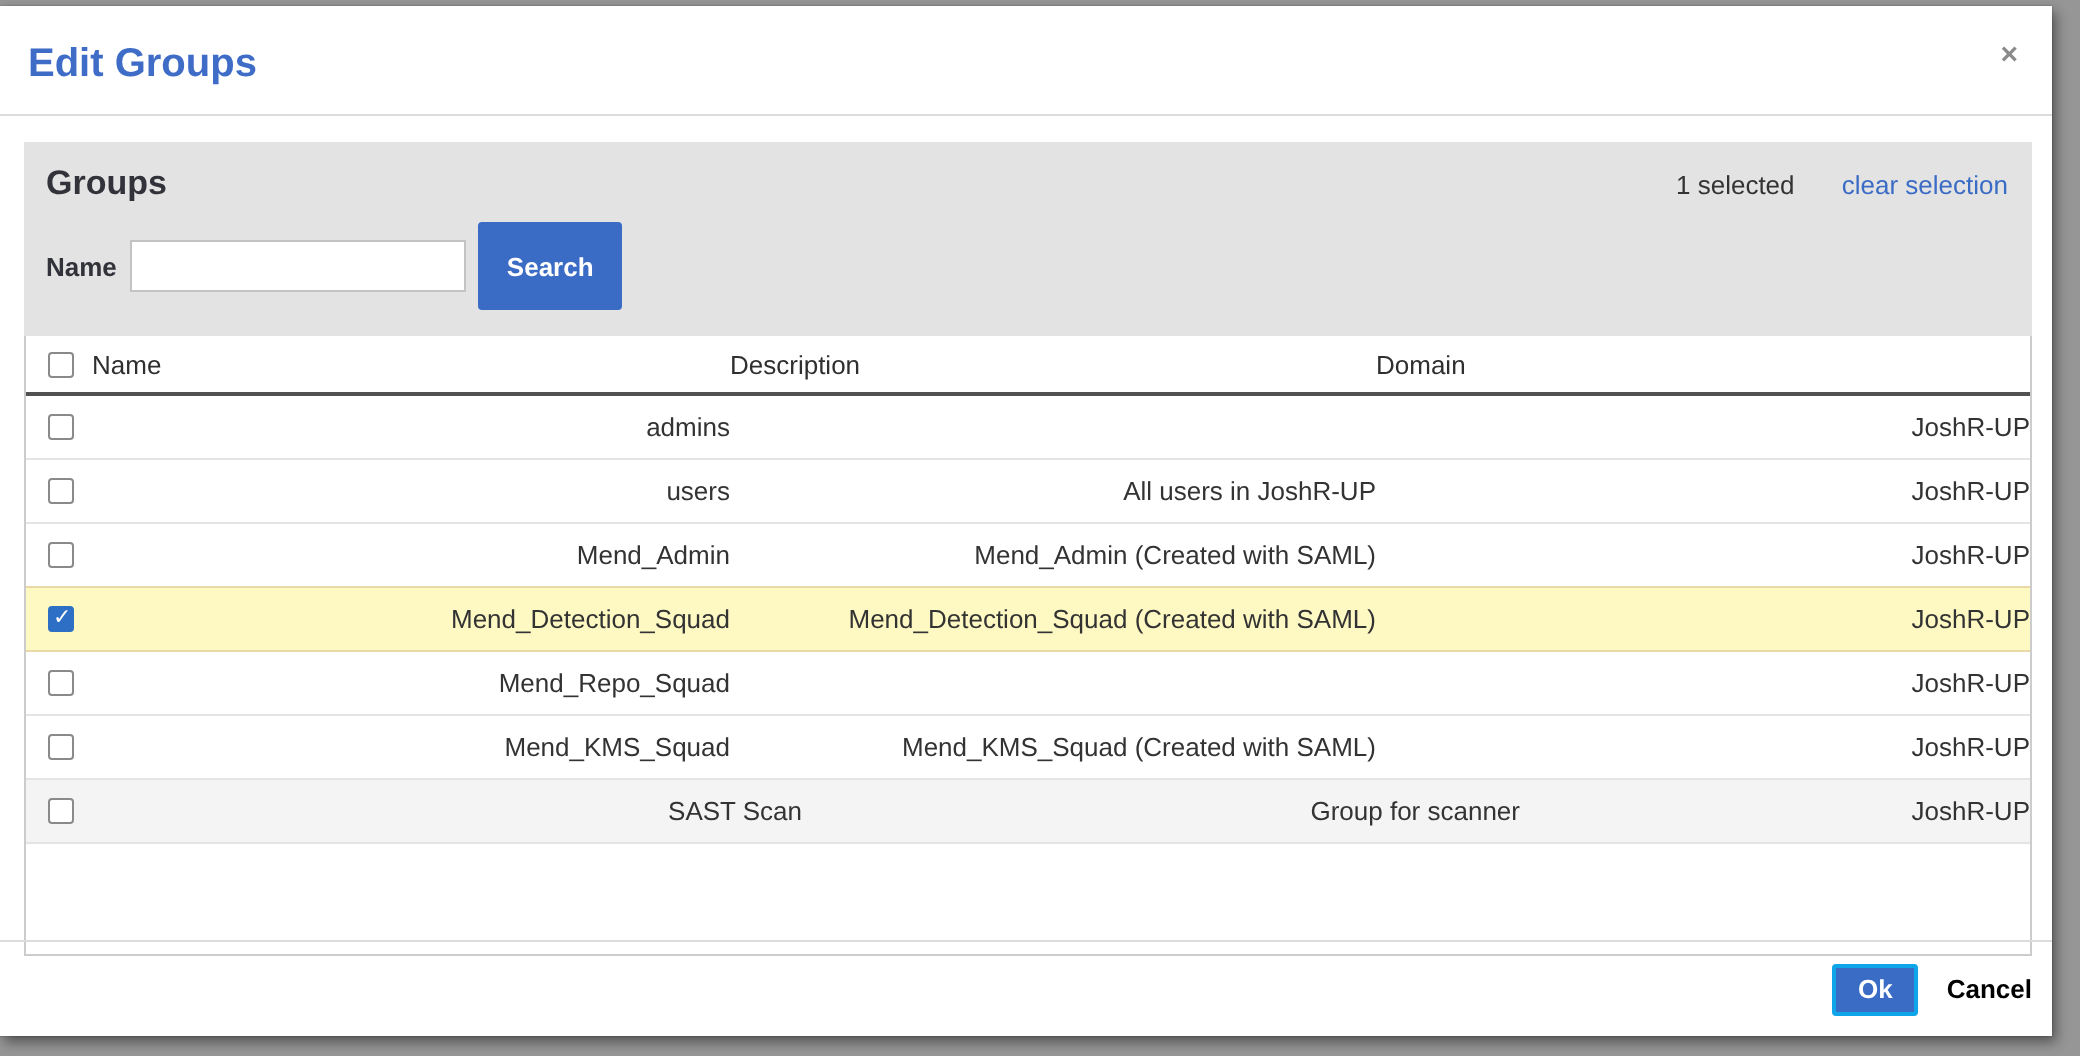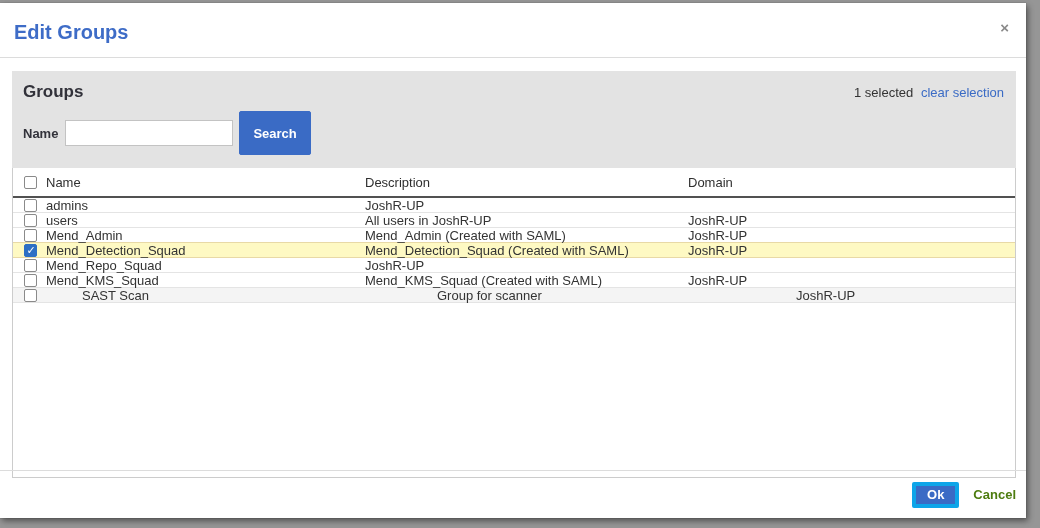--- a/index.html
+++ b/index.html
@@ -51,21 +51,21 @@
   }
   .panel-heading {
     font-size: 17px;
     font-weight: 600;
     color: #32323a;
   }
   .selection-info { font-size: 13px; color: #333; }
   .clear-link {
     color: #3a6bc5;
     cursor: pointer;
-    margin-left: 4px;
+    margin-left: 20px;
     text-decoration: none;
   }
   .search-row {
     margin-top: 9px;
     display: flex;
     align-items: center;
   }
   .search-label { font-size: 13px; font-weight: 600; color: #32323a; margin-right: 7px; }
   .search-input {
     width: 168px; height: 26px;
@@ -104,23 +104,24 @@
     padding-left: 11px;
     font-size: 13px;
     color: #333;
   }
   .grow-header {
     height: 30px;
     border-bottom: 2px solid #515151;
     color: #2f2f2f;
   }
   .grow-data {
-    height: 15px;
+    height: 32px;
     border-bottom: 1px solid #e4e4e4;
     cursor: pointer;
+    text-align: right;
   }
   .grow-data.alt { background: #f4f4f4; gap: 36px; }
   .grow-data.selected {
     background: #fef9c3;
     border-bottom-color: #e8d9a6;
     box-shadow: 0 -1px 0 #e8d9a6;
   }
   .cb {
     width: 13px; height: 13px;
     flex: none;
@@ -154,32 +155,32 @@
     height: 48px;
     border-top: 1px solid #dcdcdc;
     display: flex;
     align-items: center;
     justify-content: flex-end;
     padding-right: 10px;
   }
   .ok-btn {
     background: #3a6bc5;
     color: #fff;
-    border: 4px solid #0ea5e9;
+    border: 2px solid #0ea5e9;
     border-radius: 2px;
     font-family: inherit;
     font-size: 13px;
     font-weight: bold;
     height: 26px;
     padding: 0 11px;
     cursor: pointer;
   }
   .cancel-link {
     margin-left: 14px;
-    color: #4d7c0f;
+    color: #000000;
     font-size: 13px;
     font-weight: 600;
     cursor: pointer;
     text-decoration: none;
   }
 </style>
 </head>
 <body>
 
 <div class="dialog">

